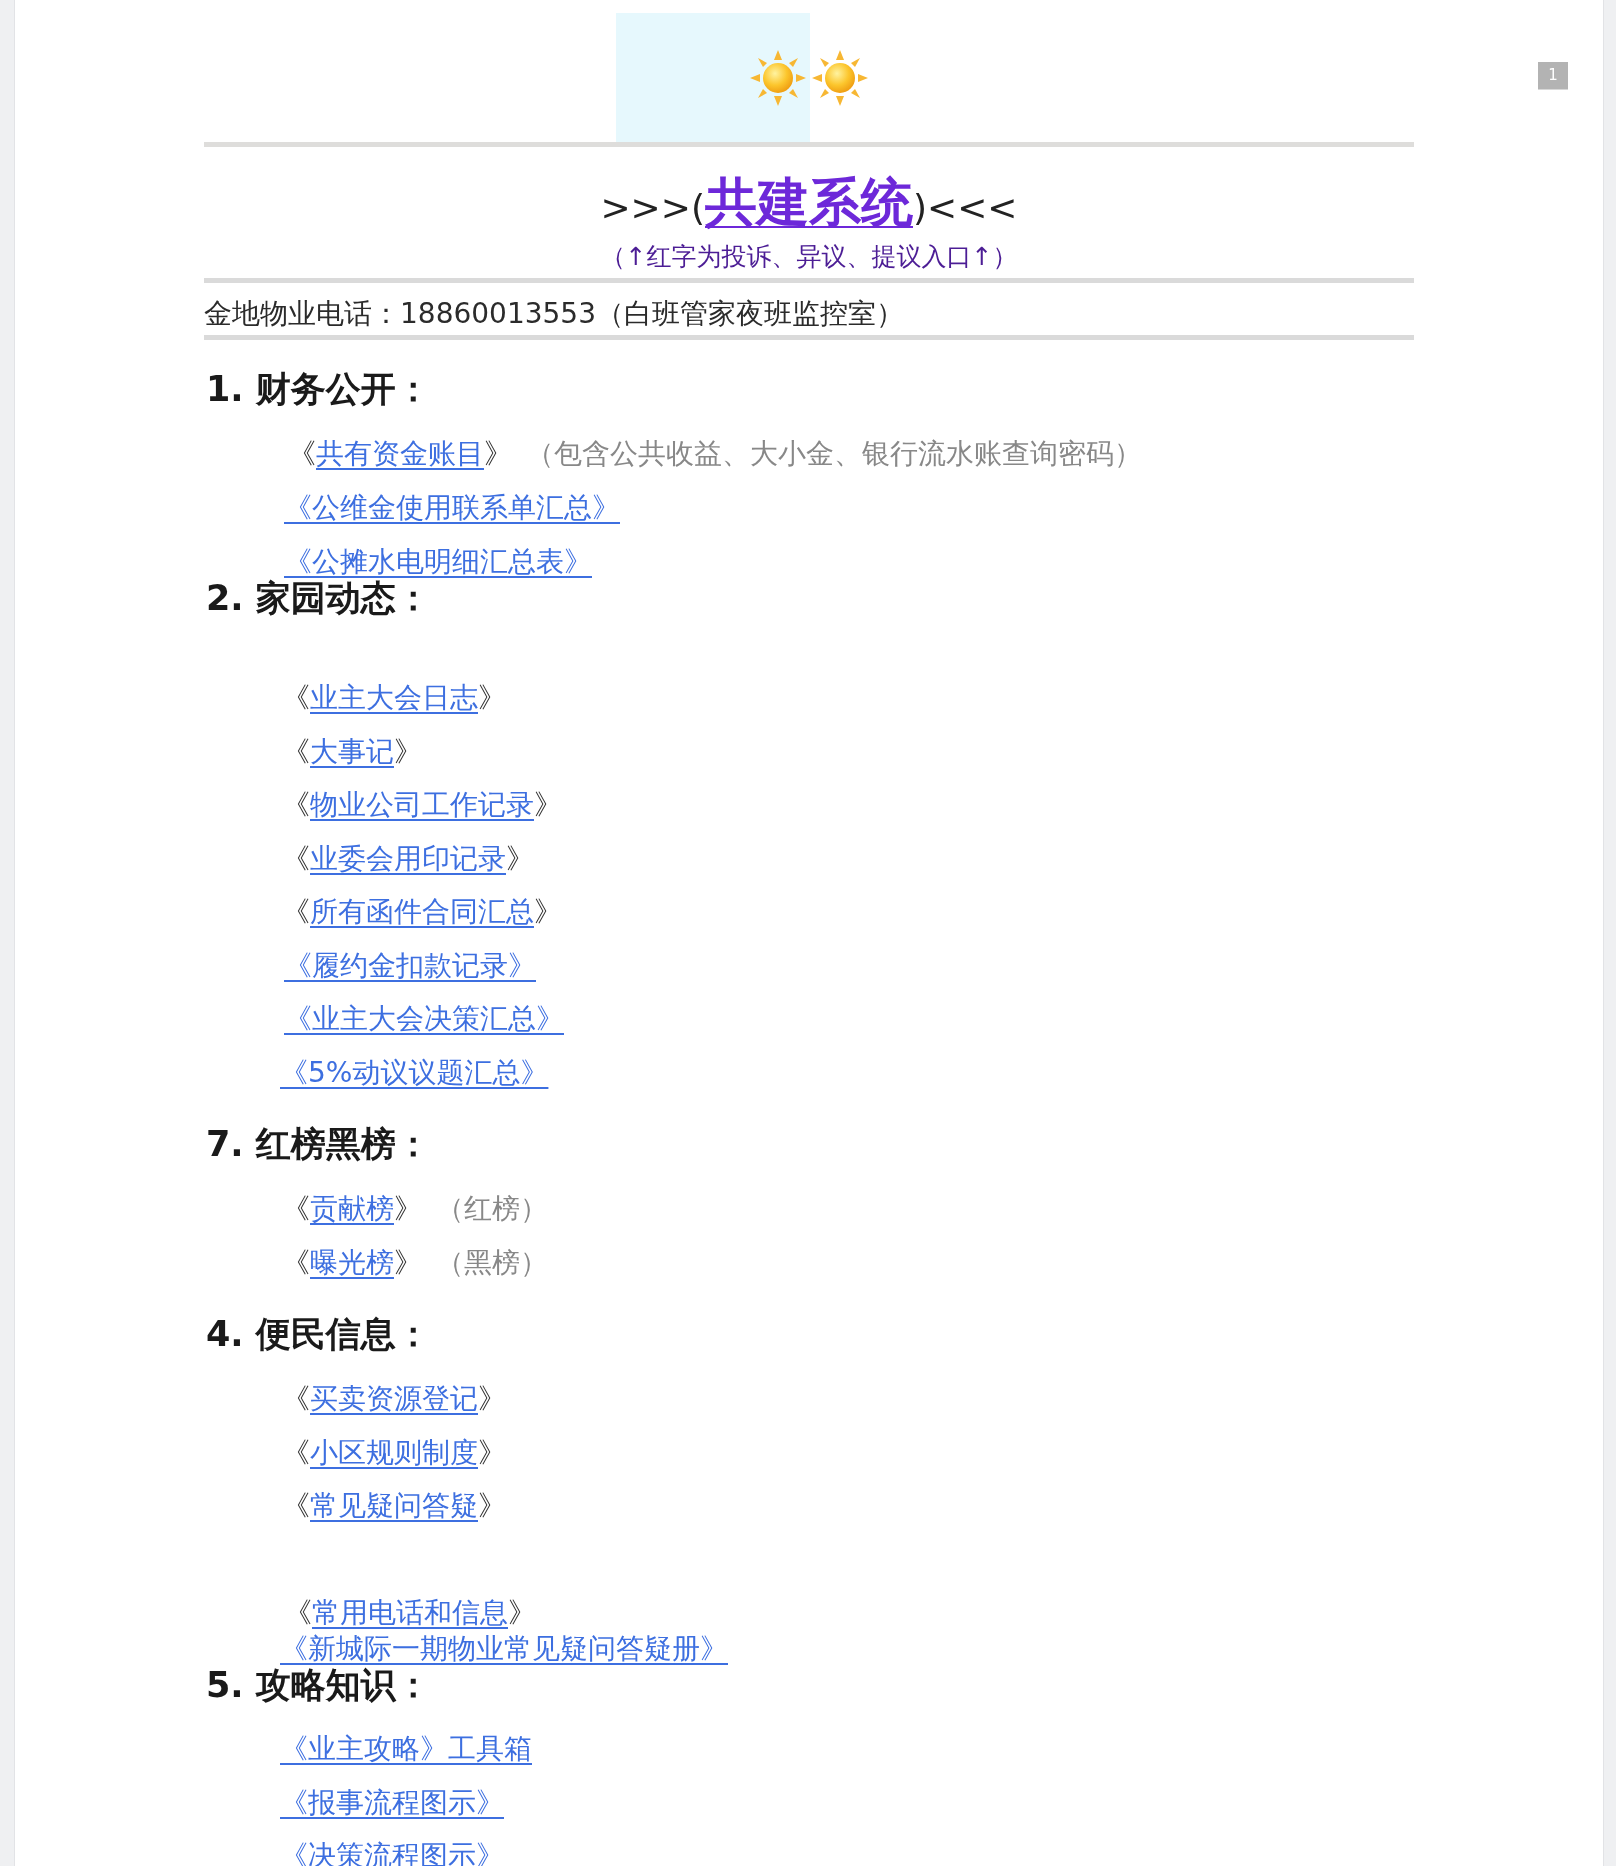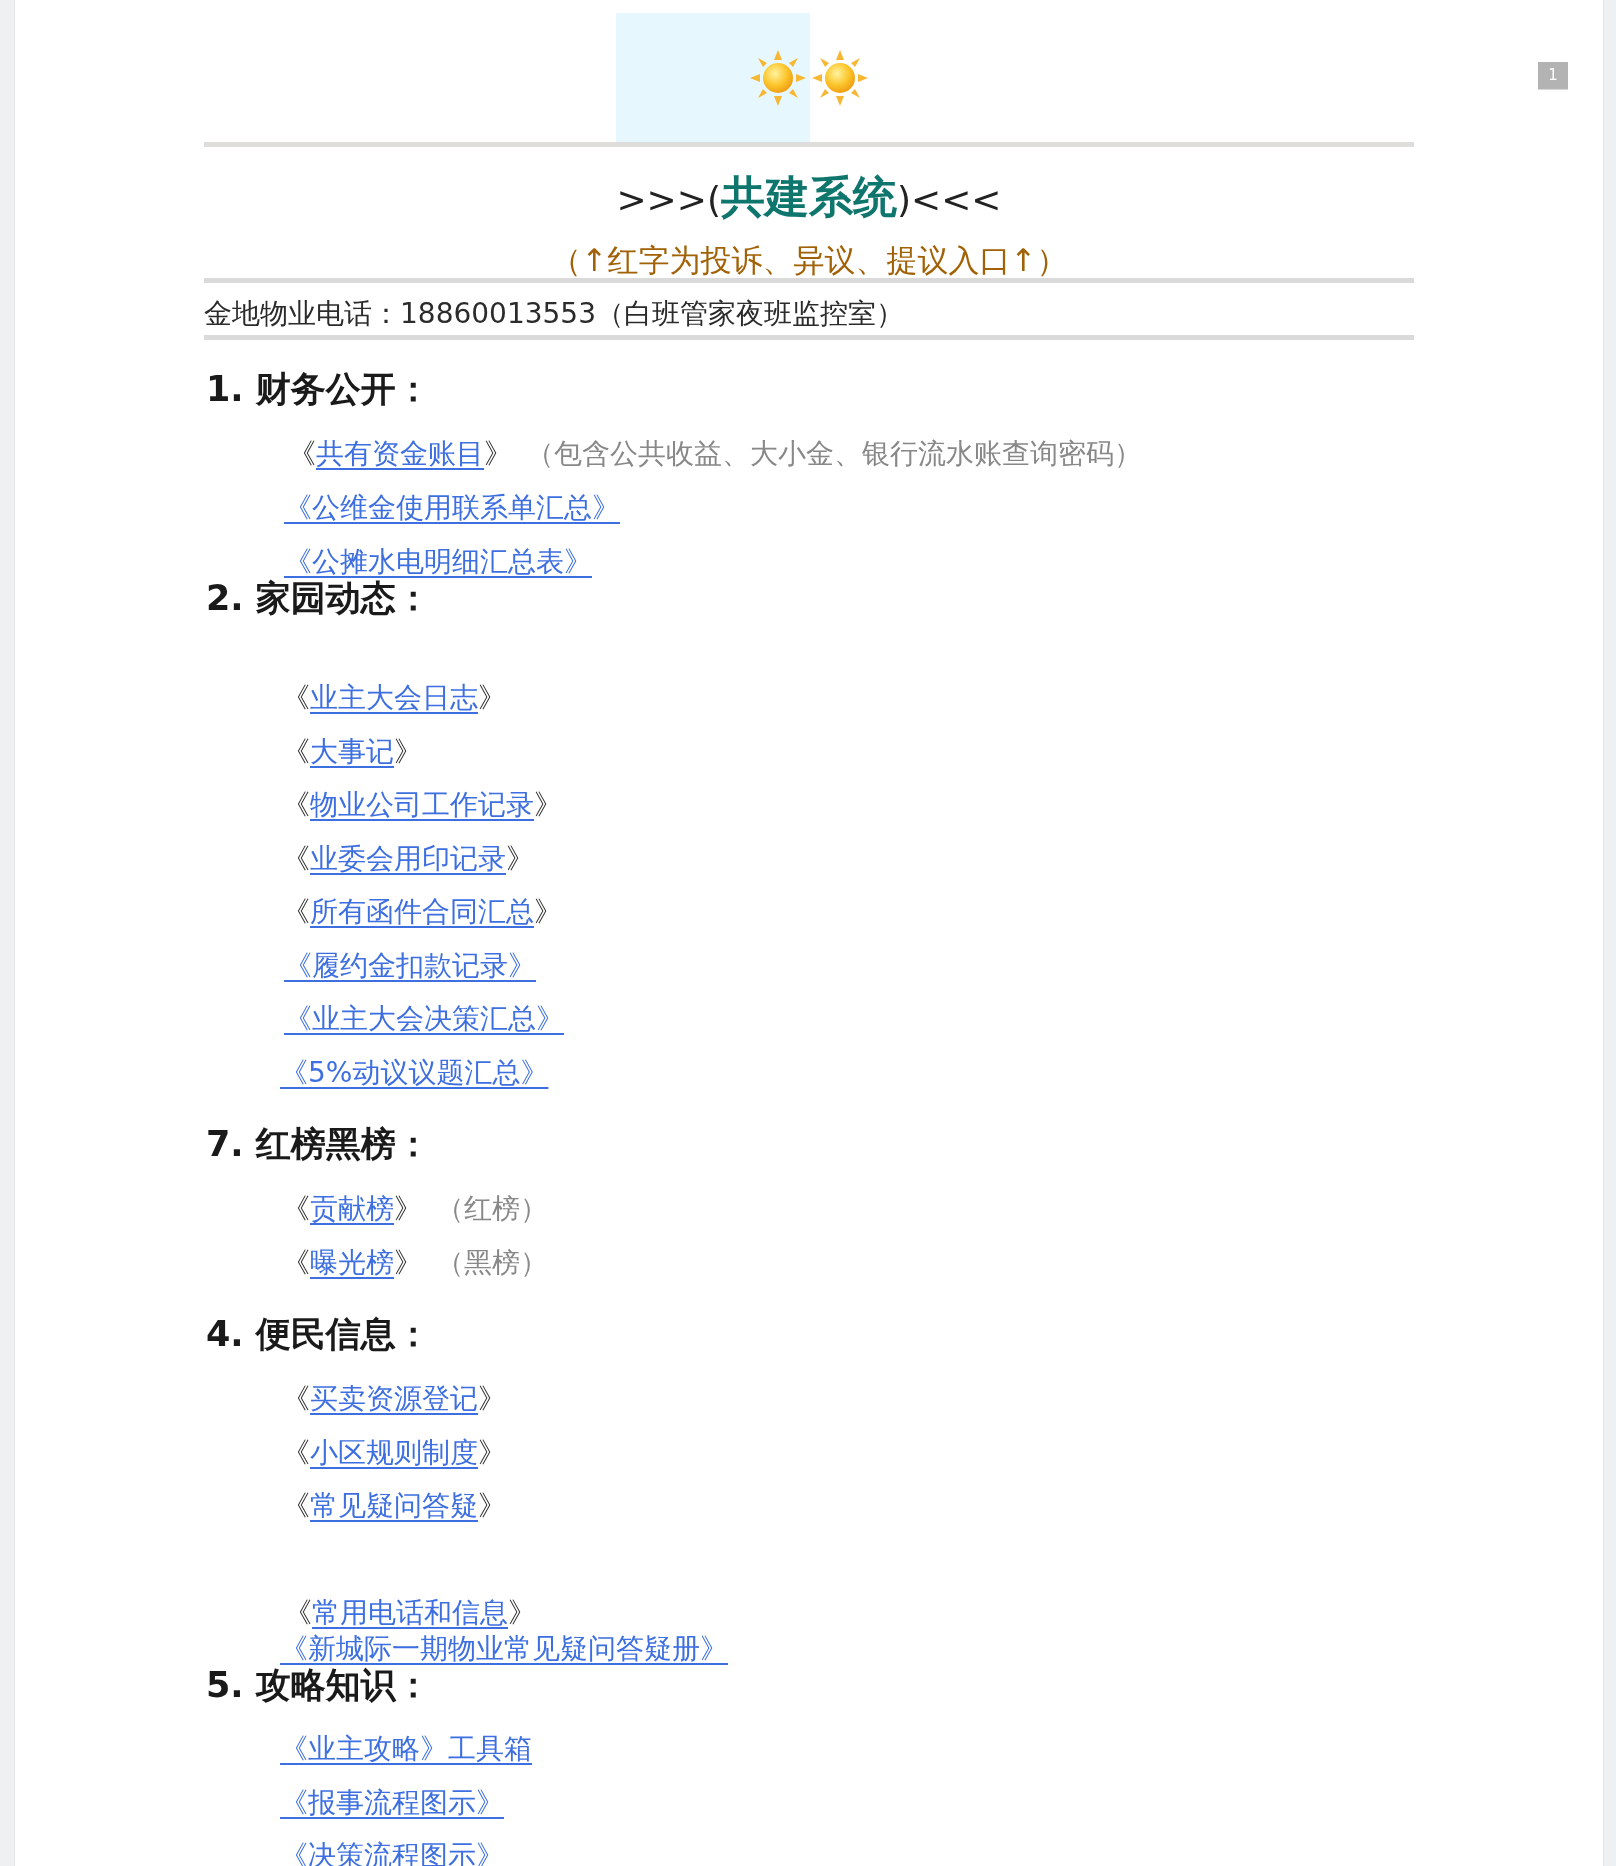--- a/index.html
+++ b/index.html
@@ -35,26 +35,26 @@
   }
   .rule { position: absolute; left: 0; width: 1210px; height: 5px; background: #dedddb; }
   .r1 { top: 142px; }
   .r2 { top: 278px; background: #dadada; }
   .r3 { top: 335px; background: #dadada; }
   .subtitle {
     position: absolute; top: 168px; left: 0; width: 1210px; text-align: center;
     font-size: 36px; color: #222;
   }
   .subtitle .red {
-    color: #0f766e; font-weight: bold; font-size: 44px;
-    text-decoration-thickness: 2px; text-underline-offset: 6px;
+    color: #6d28d9; font-weight: bold; font-size: 52px;
+    text-decoration: underline; text-decoration-thickness: 2px; text-underline-offset: 6px;
   }
   .hint {
     position: absolute; top: 240px; left: 0; width: 1210px; text-align: center;
-    font-size: 31px; color: #a16207;
+    font-size: 25px; color: #4c1d95;
   }
   .phone {
     position: absolute; top: 295px; left: 0; font-size: 28px; color: #2b2b2b;
   }
   .sec-h {
     position: absolute; left: 2px; font-size: 35px; font-weight: bold; color: #1a1a1a;
   }
   .item {
     position: absolute; font-size: 28px; color: #333; white-space: nowrap; text-align: right;
   }

